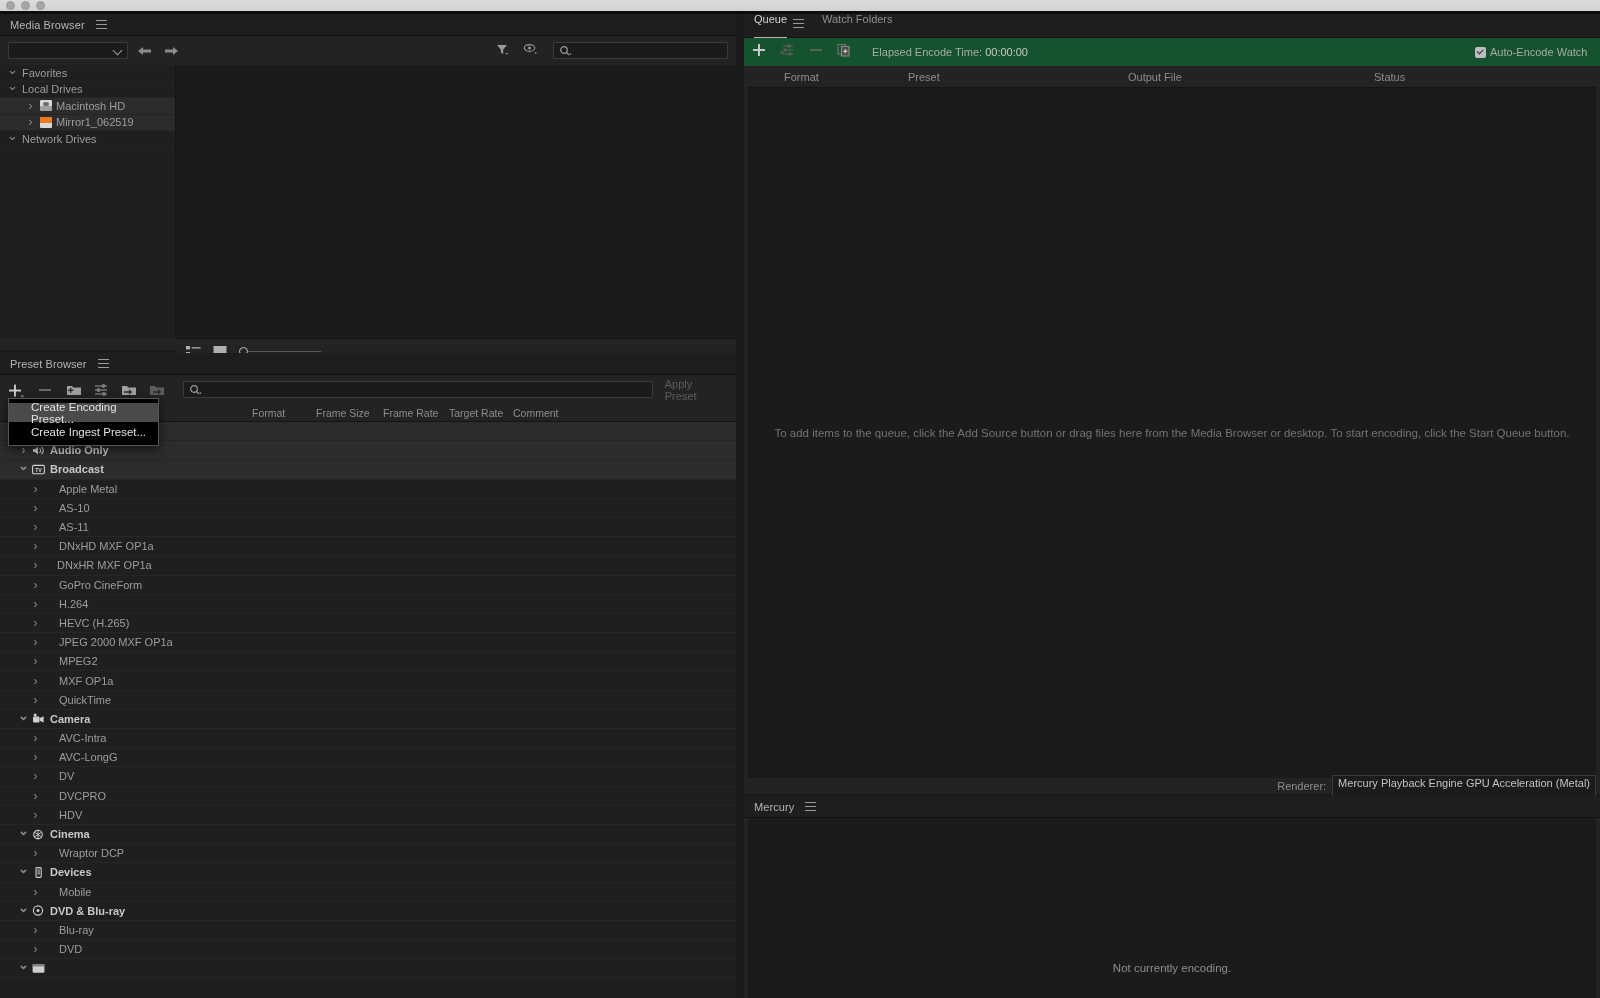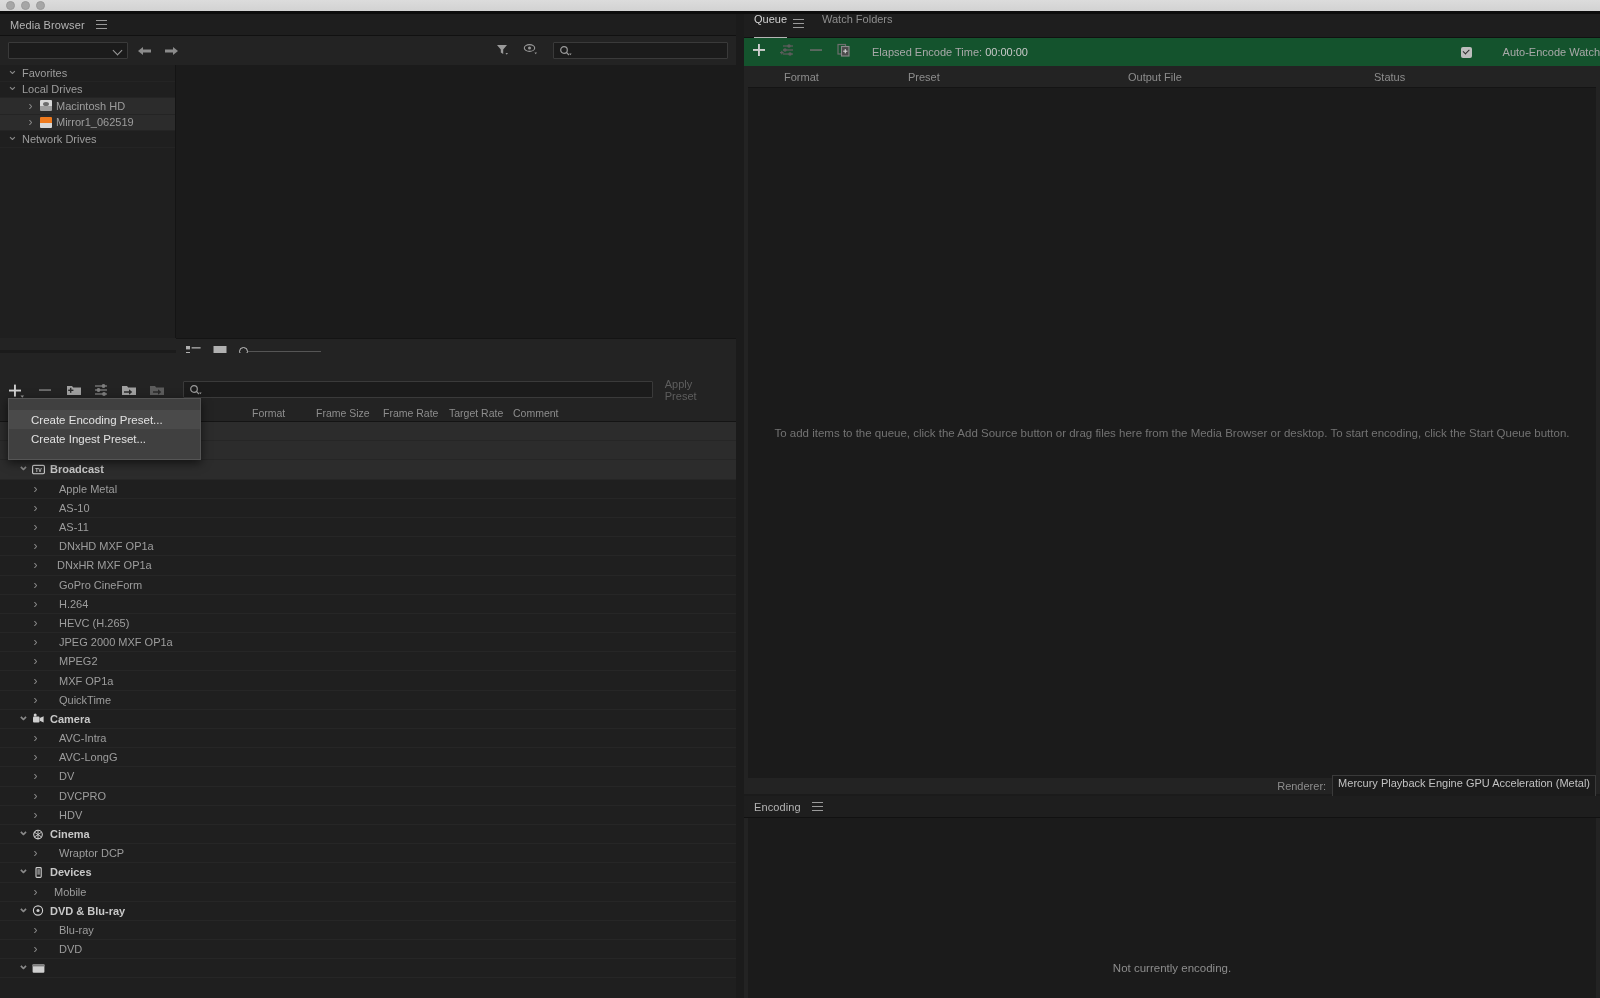--- a/index.html
+++ b/index.html
@@ -121,23 +121,23 @@
   .pb-row.group { color: #c8c8c8; font-weight: bold; }
   .pb-row.sel { background: #2c2c2c; }
   .pb-row .tw { font-size: 9px; }
   .pb-ind0 { padding-left: 6px; }
   .pb-ind1 { padding-left: 18px; }
   .pb-ind2 { padding-left: 30px; }
   .cat-icon { width: 13px; height: 11px; margin: 0 4px 0 3px; flex: 0 0 13px; }
 
   
   #create-menu {
-    position: absolute; left: 8px; top: 398px; width: 193px;
-    background: #404040; border: 1px solid #555; box-shadow: 0 3px 9px rgba(0,0,0,.6);
-    z-index: 50; padding: 11px 0;
+    position: absolute; left: 8px; top: 398px; width: 151px;
+    background: #000000; border: 1px solid #555; box-shadow: 0 3px 9px rgba(0,0,0,.6);
+    z-index: 50; padding: 4px 0;
   }
   #create-menu .mi {
     height: 19px; display:flex; align-items:center; padding-left: 22px;
     font-size: 11.5px; color: #e2e2e2; cursor: default;
   }
   #create-menu .mi.hl { background: #4a4a4a; }
 
   
   #queue-panel { left: 744px; top: 14px; width: 856px; height: 780px; background: #232323; }
   #queue-tabs { height: 24px; display:flex; align-items:center; padding-left: 10px; gap: 18px;
@@ -145,21 +145,21 @@
   .qtab { font-size: 11px; color: #8e8e8e; position: relative; padding-bottom: 14px; cursor: default; }
   .qtab.active { color: #d2d2d2; }
   .qtab.active::after { content:''; position:absolute; left:0; right:0; bottom:0; height:1.5px; background:#b5b5b5; }
   #queue-toolbar {
     position:absolute; left:0; top: 24px; width: 856px; height: 28px; background:#14532d;
     display:flex; align-items:center; padding-left: 8px; gap: 14px;
   }
   #elapsed { font-size: 11px; color: #a9a9a9; margin-left: 6px; }
   #elapsed b { font-weight: normal; color: #c9c9c9; }
   #auto-encode { margin-left:auto; display:flex; align-items:center; gap:4px; font-size:11px; color:#a9a9a9;
-                 padding-right: 0px; overflow:hidden; white-space:nowrap; width: 139px; justify-content: space-between;}
+                 padding-right: 0px; overflow:hidden; white-space:nowrap; width: 125px;}
   .cbx { width: 11px; height: 11px; background:#bdbdbd; border-radius:2px; position: relative; flex:0 0 11px;}
   .cbx::after { content:''; position:absolute; left:2px; top:2.5px; width:5px; height:2.5px;
     border-left:1.8px solid #2b2b2b; border-bottom:1.8px solid #2b2b2b; transform: rotate(-45deg);}
 
   #queue-colheader {
     position:absolute; left: 4px; top: 52px; width: 848px; height: 22px; background:#232323;
     border-bottom: 1px solid #141414; font-size: 11px; color: #8d8d8d;
   }
   #queue-colheader span { position:absolute; top: 5px; }
   #queue-body {
@@ -289,20 +289,28 @@
         </svg>
     </div>
     <div id="zoom-slider">
       <div class="track"></div>
       <div class="knob"></div>
     </div>
   </div>
 </div>
 
 <div class="panel" id="preset-browser">
+  <div class="panel-tabbar">
+    <span class="panel-title">Preset Browser</span>
+    <span class="hamburger">
+        <i></i>
+        <i></i>
+        <i></i>
+      </span>
+  </div>
 
   <div id="pb-toolbar">
     <div class="pb-icon" style="width:18px;">
       <svg width="18" height="16" viewBox="0 0 18 16">
         <rect x="1" y="6.6" width="12" height="1.9" fill="#cfcfcf"></rect>
           <rect x="6" y="1.6" width="1.9" height="12" fill="#cfcfcf"></rect>
         <path d="M12.5 12.5 L16 12.5 L14.3 14.7 Z" fill="#9a9a9a"></path>
       </svg>
     </div>
     <div class="pb-icon">
@@ -493,21 +501,21 @@
         <span class="tw" style="font-size: 13px; line-height: 6px; position: relative; top: -3px;">⌄</span>
         <span class="cat-icon"><svg width="13" height="11" viewBox="0 0 13 11">
             <rect x="4" y="0.6" width="5.2" height="9.8" rx="0.9" fill="none" stroke="#cfcfcf" stroke-width="1.1"></rect>
             <rect x="5.3" y="2.1" width="2.6" height="5.6" fill="#cfcfcf" opacity=".55"></rect>
           </svg></span>
         <span style="margin-left: 1px;">Devices</span>
       </div>
       <div class="pb-row pb-ind2">
         <span class="tw" style="font-size: 12px;">›</span>
         <span class="cat-icon" style="width: 0px; margin: 0px;"></span>
-        <span style="">Mobile</span>
+        <span style="margin-left: 5px;">Mobile</span>
       </div>
       <div class="pb-row pb-ind1 group">
         <span class="tw" style="font-size: 13px; line-height: 6px; position: relative; top: -3px;">⌄</span>
         <span class="cat-icon"><svg width="13" height="11" viewBox="0 0 13 11">
             <circle cx="6" cy="5.5" r="4.6" fill="none" stroke="#cfcfcf" stroke-width="1.1"></circle>
             <circle cx="6" cy="5.5" r="1.5" fill="#cfcfcf"></circle>
           </svg></span>
         <span style="margin-left: 1px;">DVD &amp; Blu-ray</span>
       </div>
       <div class="pb-row pb-ind2">
@@ -605,21 +613,21 @@
   </div>
 
   <div id="renderer-bar">
     <span class="lbl">Renderer:</span>
     <span id="renderer-value">Mercury Playback Engine GPU Acceleration (Metal)</span>
   </div>
 </div>
 
 <div class="panel" id="encoding-panel">
   <div class="panel-tabbar">
-    <span class="panel-title">Encoding</span>
+    <span class="panel-title">Mercury</span>
     <span class="hamburger">
         <i></i>
         <i></i>
         <i></i>
       </span>
   </div>
   <div id="encoding-body">
     <div id="encoding-empty">Not currently encoding.</div>
   </div>
 </div>

